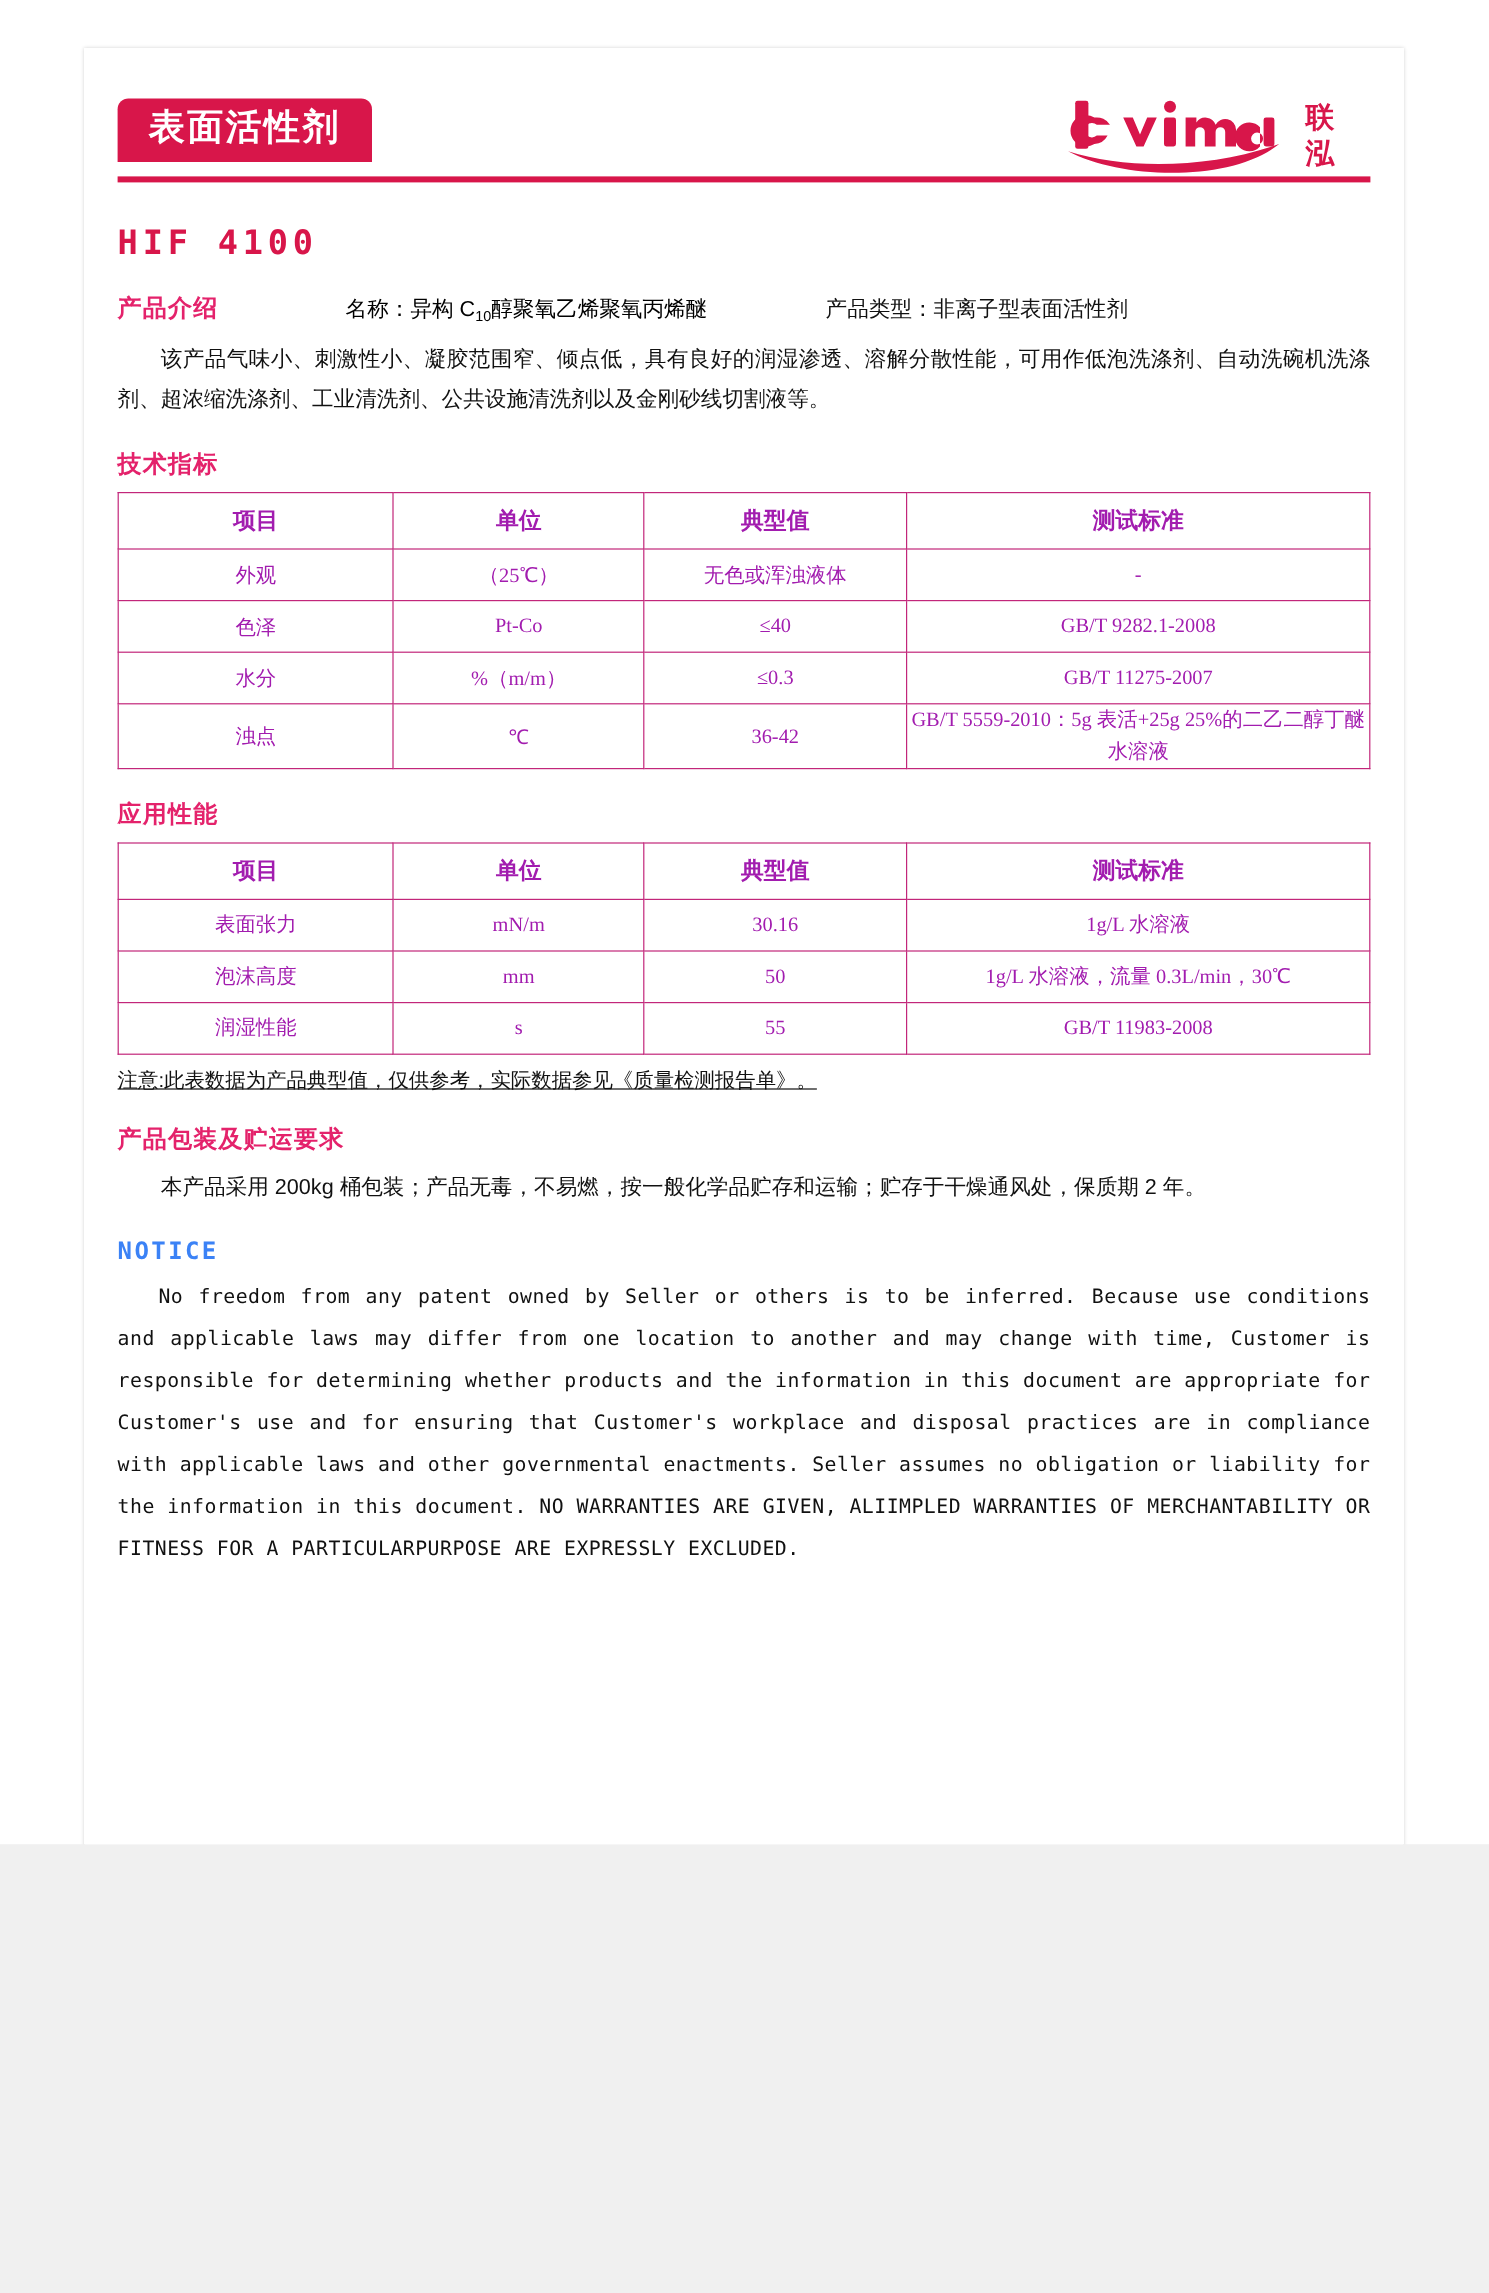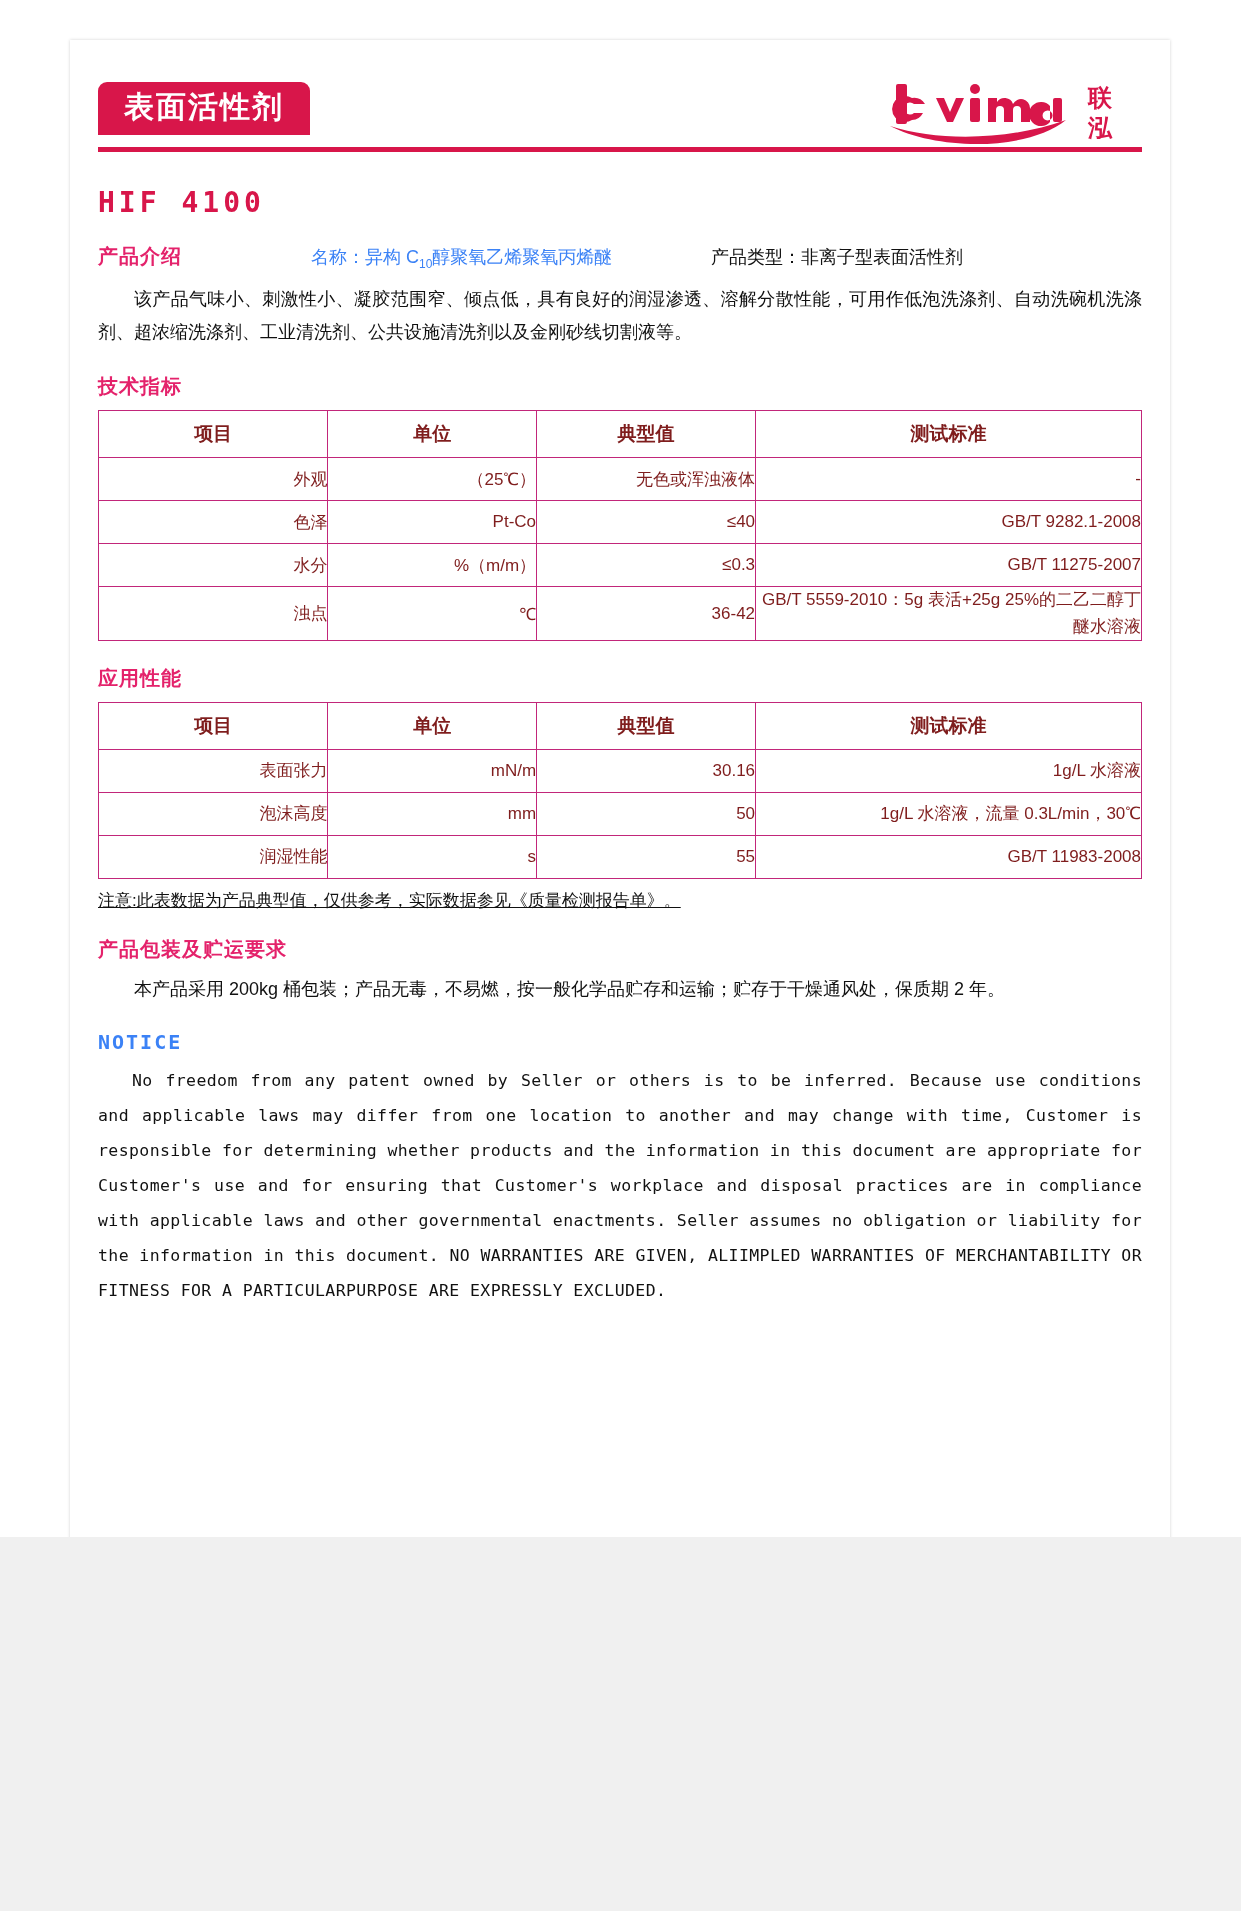--- a/index.html
+++ b/index.html
@@ -101,23 +101,22 @@
     align-items: baseline;
     margin-top: 24px;
   }
   .intro-row .sec-head {
     margin: 0;
     width: 190px;
     flex: 0 0 190px;
   }
   .intro-name {
     font-size: 18px;
-    color: #3b82f6;
+    color: #000000;
     flex: 0 0 400px;
-    margin-left: 23px;
   }
   .intro-type {
     font-size: 18px;
     color: #111;
   }
   .intro-name sub {
     font-size: 12px;
   }
   .intro-para {
     margin-top: 12px;
@@ -131,34 +130,33 @@
   
   table.spec {
     width: 100%;
     border-collapse: collapse;
     table-layout: fixed;
   }
   table.spec td, table.spec th {
     border: 1.5px solid #c2267a;
     text-align: center;
     vertical-align: middle;
-    color: #7f1d1d;
+    color: #a21caf;
     padding: 0;
   }
   table.spec th {
     font-size: 19px;
     font-weight: bold;
     height: 46px;
   }
   table.spec td {
     font-size: 17px;
     font-weight: normal;
     height: 42px;
-    font-family: Liberation Sans, sans-serif;
-    text-align: right;
+    font-family: Liberation Serif, serif;
   }
   td.cjk { font-family: "Liberation Sans", "DejaVu Sans", sans-serif; }
   td.small { font-size: 15px; line-height: 1.55; }
   td.tall { height: 80px; }
   .col-a { width: 22%; }
   .col-b { width: 20%; }
   .col-c { width: 21%; }
   .col-d { width: 37%; }
 
   .note-line {

